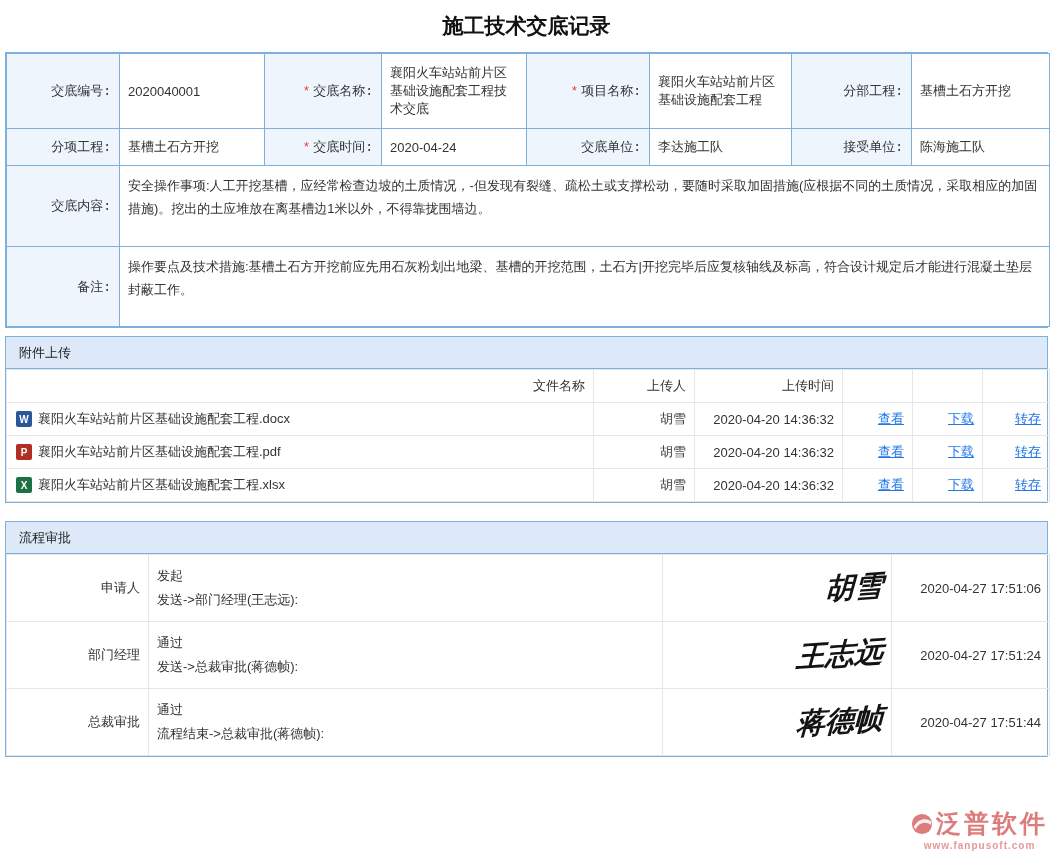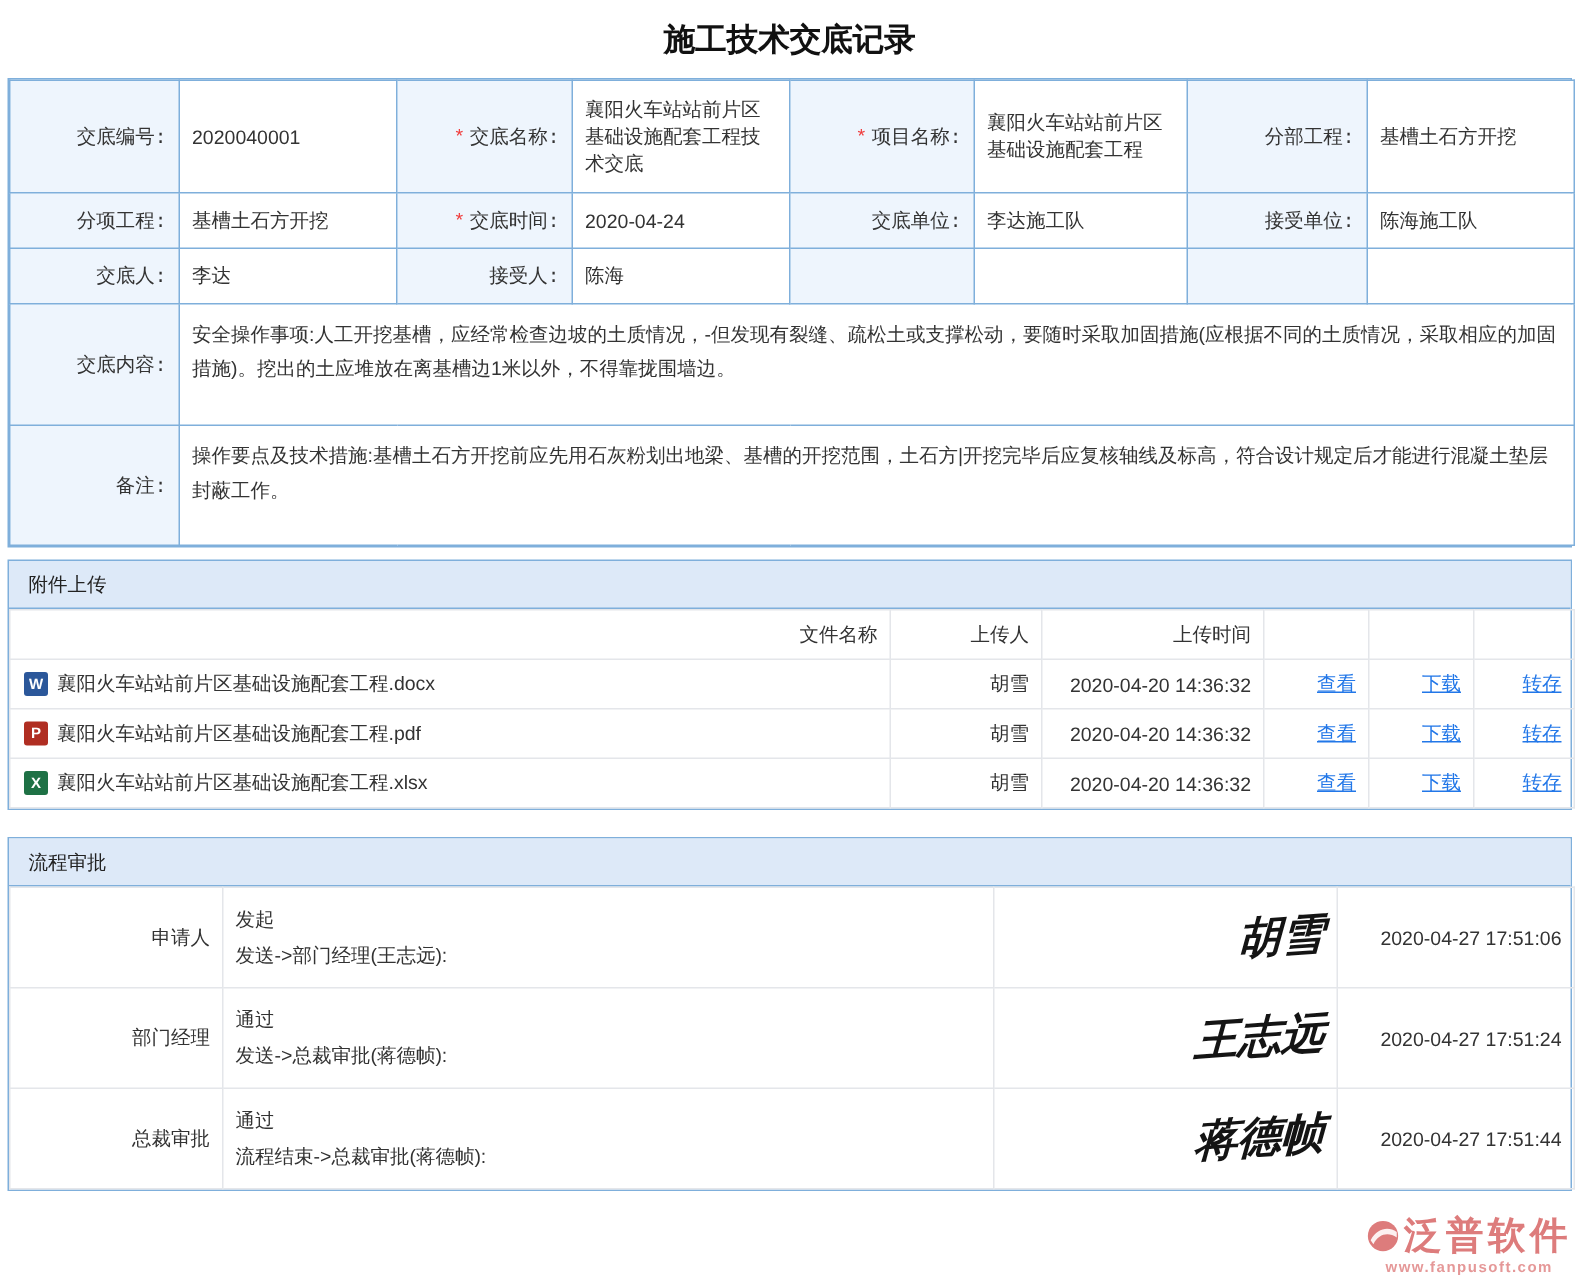--- a/index.html
+++ b/index.html
@@ -110,30 +110,20 @@
       <tr style="height:37px">
         <td class="lbl"><span>分项工程:</span></td>
         <td class="val">基槽土石方开挖</td>
         <td class="lbl"><span class="req">*</span><span>交底时间:</span></td>
         <td class="val">2020-04-24</td>
         <td class="lbl"><span>交底单位:</span></td>
         <td class="val">李达施工队</td>
         <td class="lbl"><span>接受单位:</span></td>
         <td class="val">陈海施工队</td>
       </tr>
-      <tr style="height:37px">
-        <td class="lbl"><span>交底人:</span></td>
-        <td class="val">李达</td>
-        <td class="lbl"><span>接受人:</span></td>
-        <td class="val">陈海</td>
-        <td class="lbl"></td>
-        <td class="val"></td>
-        <td class="lbl"></td>
-        <td class="val"></td>
-      </tr>
       <tr style="height:81px">
         <td class="lbl">交底内容:</td>
         <td class="val vtop" colspan="7">安全操作事项:人工开挖基槽，应经常检查边坡的土质情况，-但发现有裂缝、疏松土或支撑松动，要随时采取加固措施(应根据不同的土质情况，采取相应的加固措施)。挖出的土应堆放在离基槽边1米以外，不得靠拢围墙边。</td>
       </tr>
       <tr style="height:80px">
         <td class="lbl">备注:</td>
         <td class="val vtop" colspan="7">操作要点及技术措施:基槽土石方开挖前应先用石灰粉划出地梁、基槽的开挖范围，土石方|开挖完毕后应复核轴线及标高，符合设计规定后才能进行混凝土垫层封蔽工作。</td>
       </tr>
     </tbody>
       </table>

